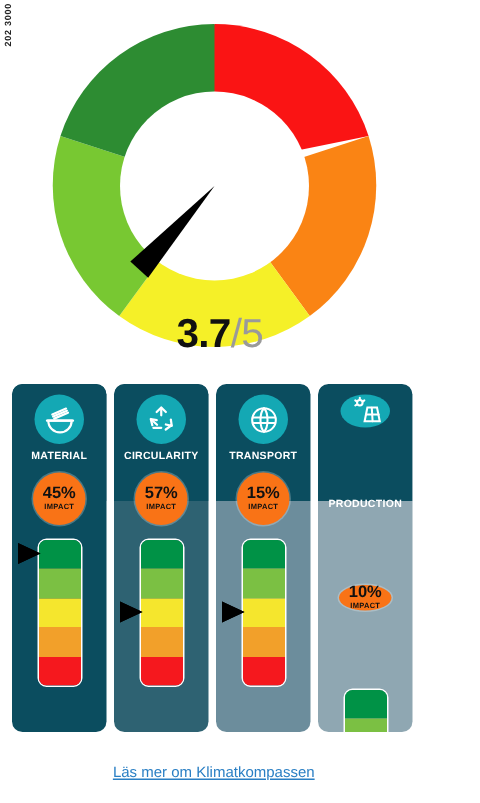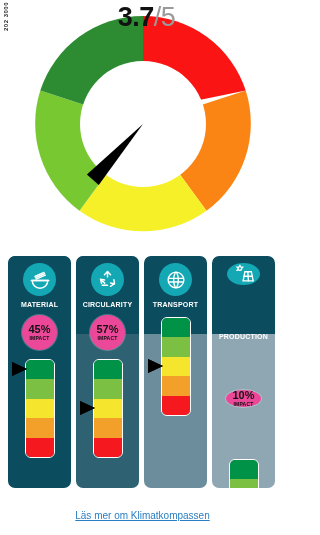--- a/index.html
+++ b/index.html
@@ -22,21 +22,21 @@
     font-size:6px;font-weight:bold;letter-spacing:.5px;
     color:#222;line-height:1;white-space:nowrap;
   }
   
   .donut-wrap{
     position:absolute;left:0;top:8px;width:285px;height:232px;
   }
   .donut-svg{display:block;margin:0 auto;}
   .donut-center{
     position:absolute;left:0;top:0;width:285px;height:232px;
-    display:flex;align-items:flex-start;justify-content:center;
+    display:flex;align-items:flex-end;justify-content:center;
     pointer-events:none;
   }
   .score{
     font-size:27px;font-weight:bold;color:#111;letter-spacing:-.5px;
     line-height:1;
     transform:translate(4px,-4px);
   }
   .score .denom{color:#9a9a9a;font-weight:normal;}
   
   .cards{
@@ -67,21 +67,21 @@
   .card-title{
     position:relative;z-index:2;
     margin-top:5px;
     font-size:7px;font-weight:bold;color:#ffffff;
     letter-spacing:.2px;text-align:center;line-height:1;
   }
   .impact-badge{
     position:relative;z-index:2;
     margin-top:7px;
     width:35px;height:35px;border-radius:50%;
-    background:#ec4899;
+    background:#f97316;
     display:flex;flex-direction:column;align-items:center;justify-content:center;
     box-shadow:0 0 0 1px rgba(255,255,255,.25);
   }
   .impact-pct{font-size:11px;font-weight:bold;color:#111;line-height:1;}
   .impact-lbl{font-size:5px;font-weight:bold;color:#111;line-height:1;margin-top:1px;letter-spacing:.2px;}
   
   .gauge-area{
     position:relative;z-index:2;
     margin-top:9px;
     width:100%;height:100px;
@@ -212,20 +212,24 @@
     <div class="card-top"></div>
     <div class="card-icon">
       <svg width="22" height="22" viewBox="0 0 24 24" fill="none" stroke="#ffffff" stroke-width="1.5">
         <circle cx="12" cy="12" r="8.6"></circle>
         <path d="M12 3.4 c-3.4 3.4 -3.4 13.8 0 17.2 c3.4 -3.4 3.4 -13.8 0 -17.2 z"></path>
         <path d="M3.6 10.2 h16.8"></path>
           <path d="M3.6 14.2 h16.8"></path>
       </svg>
     </div>
     <div class="card-title">TRANSPORT</div>
+    <div class="impact-badge">
+      <div class="impact-pct">15%</div>
+      <div class="impact-lbl">IMPACT</div>
+    </div>
     <div class="gauge-area">
       <div class="gauge">
         <div class="seg" style="background:#009246;"></div>
         <div class="seg" style="background:#7BC043;"></div>
         <div class="seg" style="background:#F5E62D;"></div>
         <div class="seg" style="background:#F2A02A;"></div>
         <div class="seg" style="background:#F5181E;"></div>
       </div>
       <div class="pointer" style="left:4px;top:42px;"></div>
     </div>

